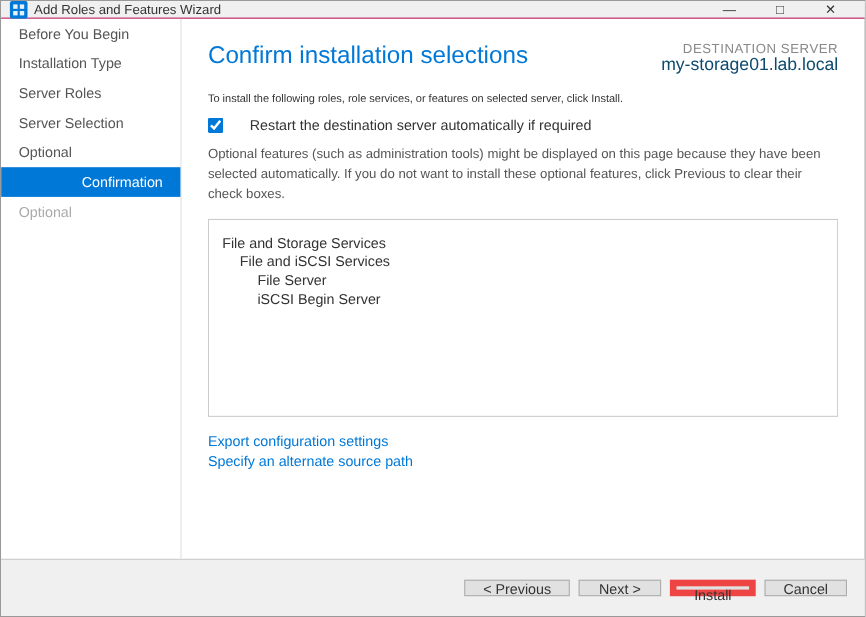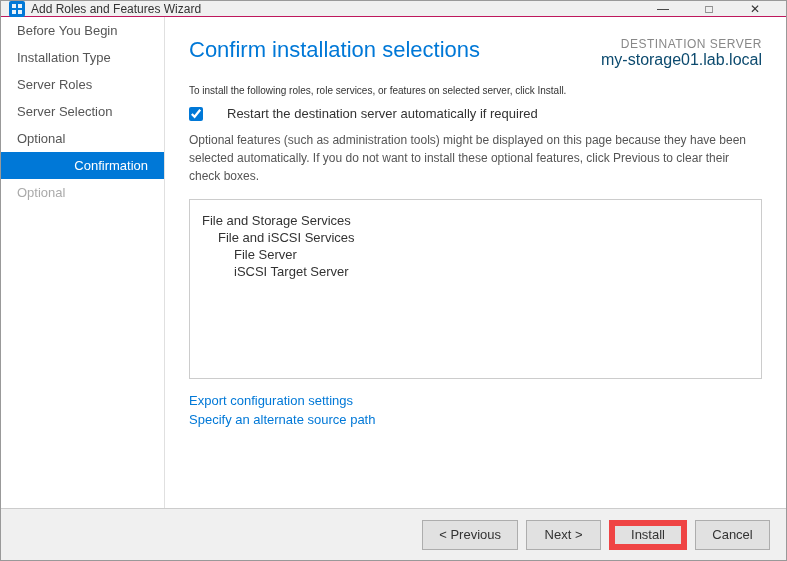--- a/index.html
+++ b/index.html
@@ -196,21 +196,21 @@
       background: #f0f0f0;
       border-top: 1px solid #ccc;
       display: flex;
       align-items: center;
       justify-content: flex-end;
       padding: 0 16px;
       gap: 8px;
       flex-shrink: 0;
     }
     .footer-btn {
-      height: 30px;
+      height: 15px;
       padding: 0 16px;
       font-size: 13px;
       border: 1px solid #adadad;
       background: #e1e1e1;
       cursor: pointer;
       color: #333;
       min-width: 75px;
     }
     .footer-btn.install {
       border: 6px solid #ef4444;
@@ -273,21 +273,21 @@
           <label class="checkbox-label" for="restart-checkbox">Restart the destination server automatically if required</label>
         </div>
 
         <p class="optional-note">Optional features (such as administration tools) might be displayed on this page because they have been selected automatically. If you do not want to install these optional features, click Previous to clear their check boxes.</p>
 
         <div class="features-box">
           <div id="features-list">
               <div class="feature-item">File and Storage Services</div>
               <div class="feature-item feature-indent-1">File and iSCSI Services</div>
               <div class="feature-item feature-indent-2">File Server</div>
-              <div class="feature-item feature-indent-2">iSCSI Target Server</div>
+              <div class="feature-item feature-indent-2">iSCSI Begin Server</div>
             </div>
         </div>
 
         <div class="link-row">
           <a>Export configuration settings</a>
         </div>
         <div class="link-row">
           <a>Specify an alternate source path</a>
         </div>
       </div>

